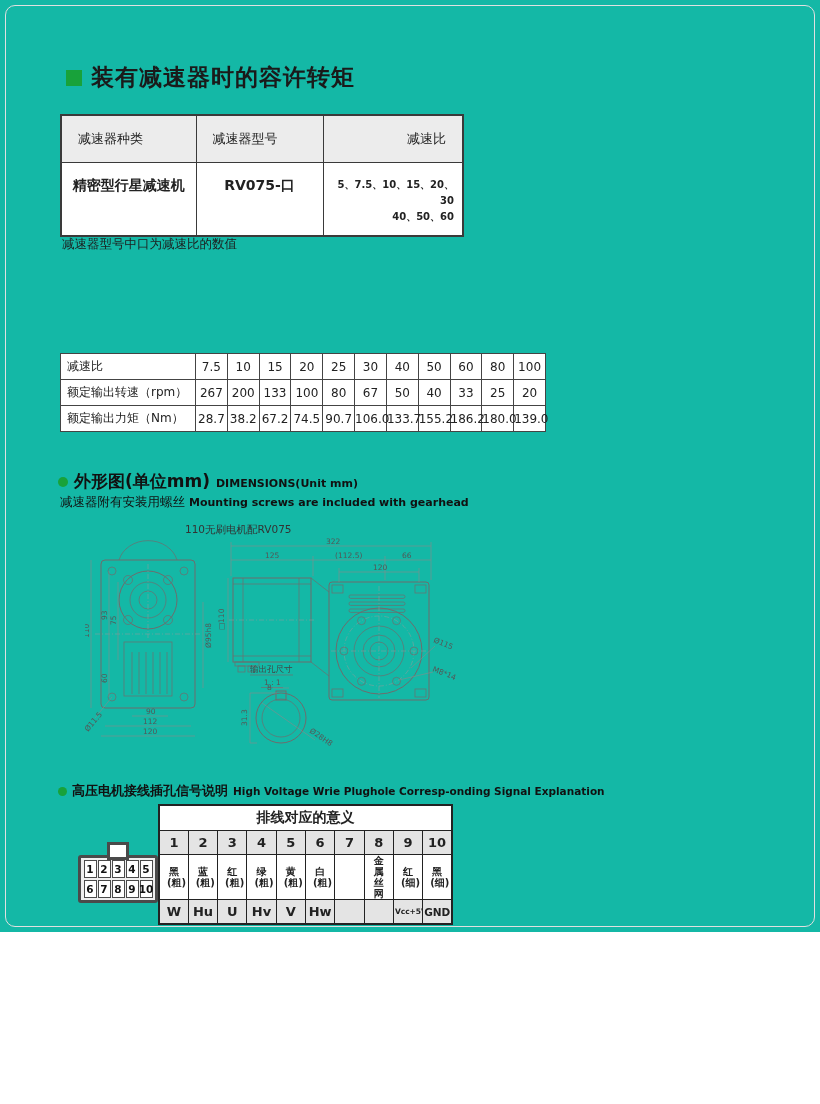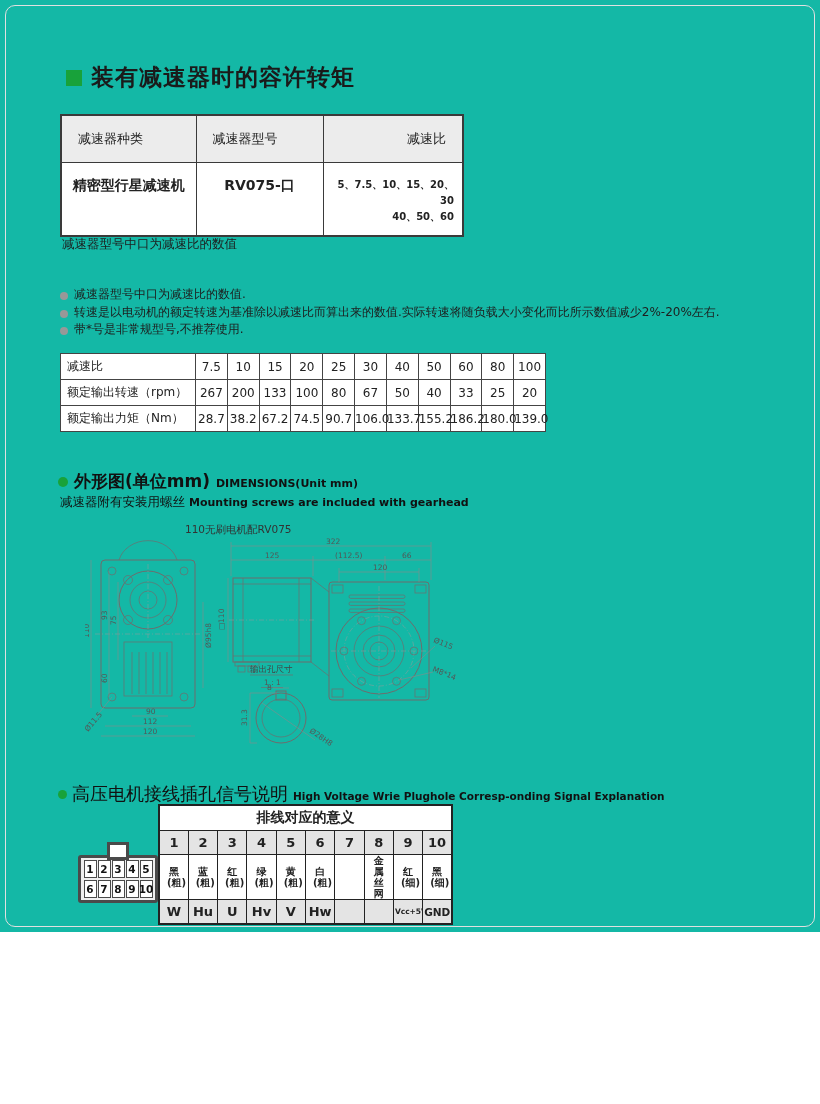--- a/index.html
+++ b/index.html
@@ -49,21 +49,21 @@
   .drawing svg .cap{fill:#333;font-size:10.5px;}
   .drawing svg .cjk{fill:#444;font-size:8.5px;}
   .dln{stroke:#8a8a8a;stroke-width:.6;fill:none;}
   .oln{stroke:#6d6d6d;stroke-width:1;fill:none;}
   .tln{stroke:#6d6d6d;stroke-width:.7;fill:none;}
   .cln{stroke:#9a9a9a;stroke-width:.5;stroke-dasharray:5 2 1 2;fill:none;}
 
   
   .wire-head{position:absolute;left:58px;top:782px;display:flex;align-items:baseline;gap:5px;}
   .wire-head .green-dot{width:9px;height:9px;}
-  .wire-head-cn{font-size:18px;font-weight:normal;color:#111;}
+  .wire-head-cn{font-size:13px;font-weight:bold;color:#111;}
   .wire-head-en{font-size:10.5px;font-weight:bold;color:#111;}
 
   .connector{position:absolute;left:78px;top:855px;width:74px;height:42px;border:3px solid #4a4a4a;
              border-radius:3px;background:#efefef;}
   .conn-tab{position:absolute;left:50%;top:-16px;transform:translateX(-50%);width:16px;height:12px;
             border:3px solid #4a4a4a;background:#fff;}
   .conn-row{display:flex;justify-content:center;gap:1px;margin-top:2px;}
   .conn-cell{width:11px;height:16px;border:1.5px solid #4a4a4a;background:#fff;font-size:10.5px;
              font-weight:bold;display:flex;align-items:center;justify-content:center;color:#111;}
 
@@ -108,34 +108,20 @@
       <td>RV075-口</td>
       <td class="ratio-c">
         <div>5、7.5、10、15、20、30</div>
         <div>40、50、60</div>
       </td>
     </tr>
   </tbody>
     </table>
   <div class="gear-caption">减速器型号中口为减速比的数值</div>
 
-  <div class="notes">
-    <div class="note-line">
-      <span class="note-dot"></span>
-      <span class="note-text">减速器型号中口为减速比的数值.</span>
-    </div>
-    <div class="note-line">
-      <span class="note-dot"></span>
-      <span class="note-text">转速是以电动机的额定转速为基准除以减速比而算出来的数值.实际转速将随负载大小变化而比所示数值减少2%-20%左右.</span>
-    </div>
-    <div class="note-line">
-      <span class="note-dot"></span>
-      <span class="note-text">带*号是非常规型号,不推荐使用.</span>
-    </div>
-  </div>
 
   <table class="spec-table">
     <tbody>
         <tr>
       <th>减速比</th>
       <td>7.5</td>
       <td>10</td>
       <td>15</td>
       <td>20</td>
       <td>25</td>

